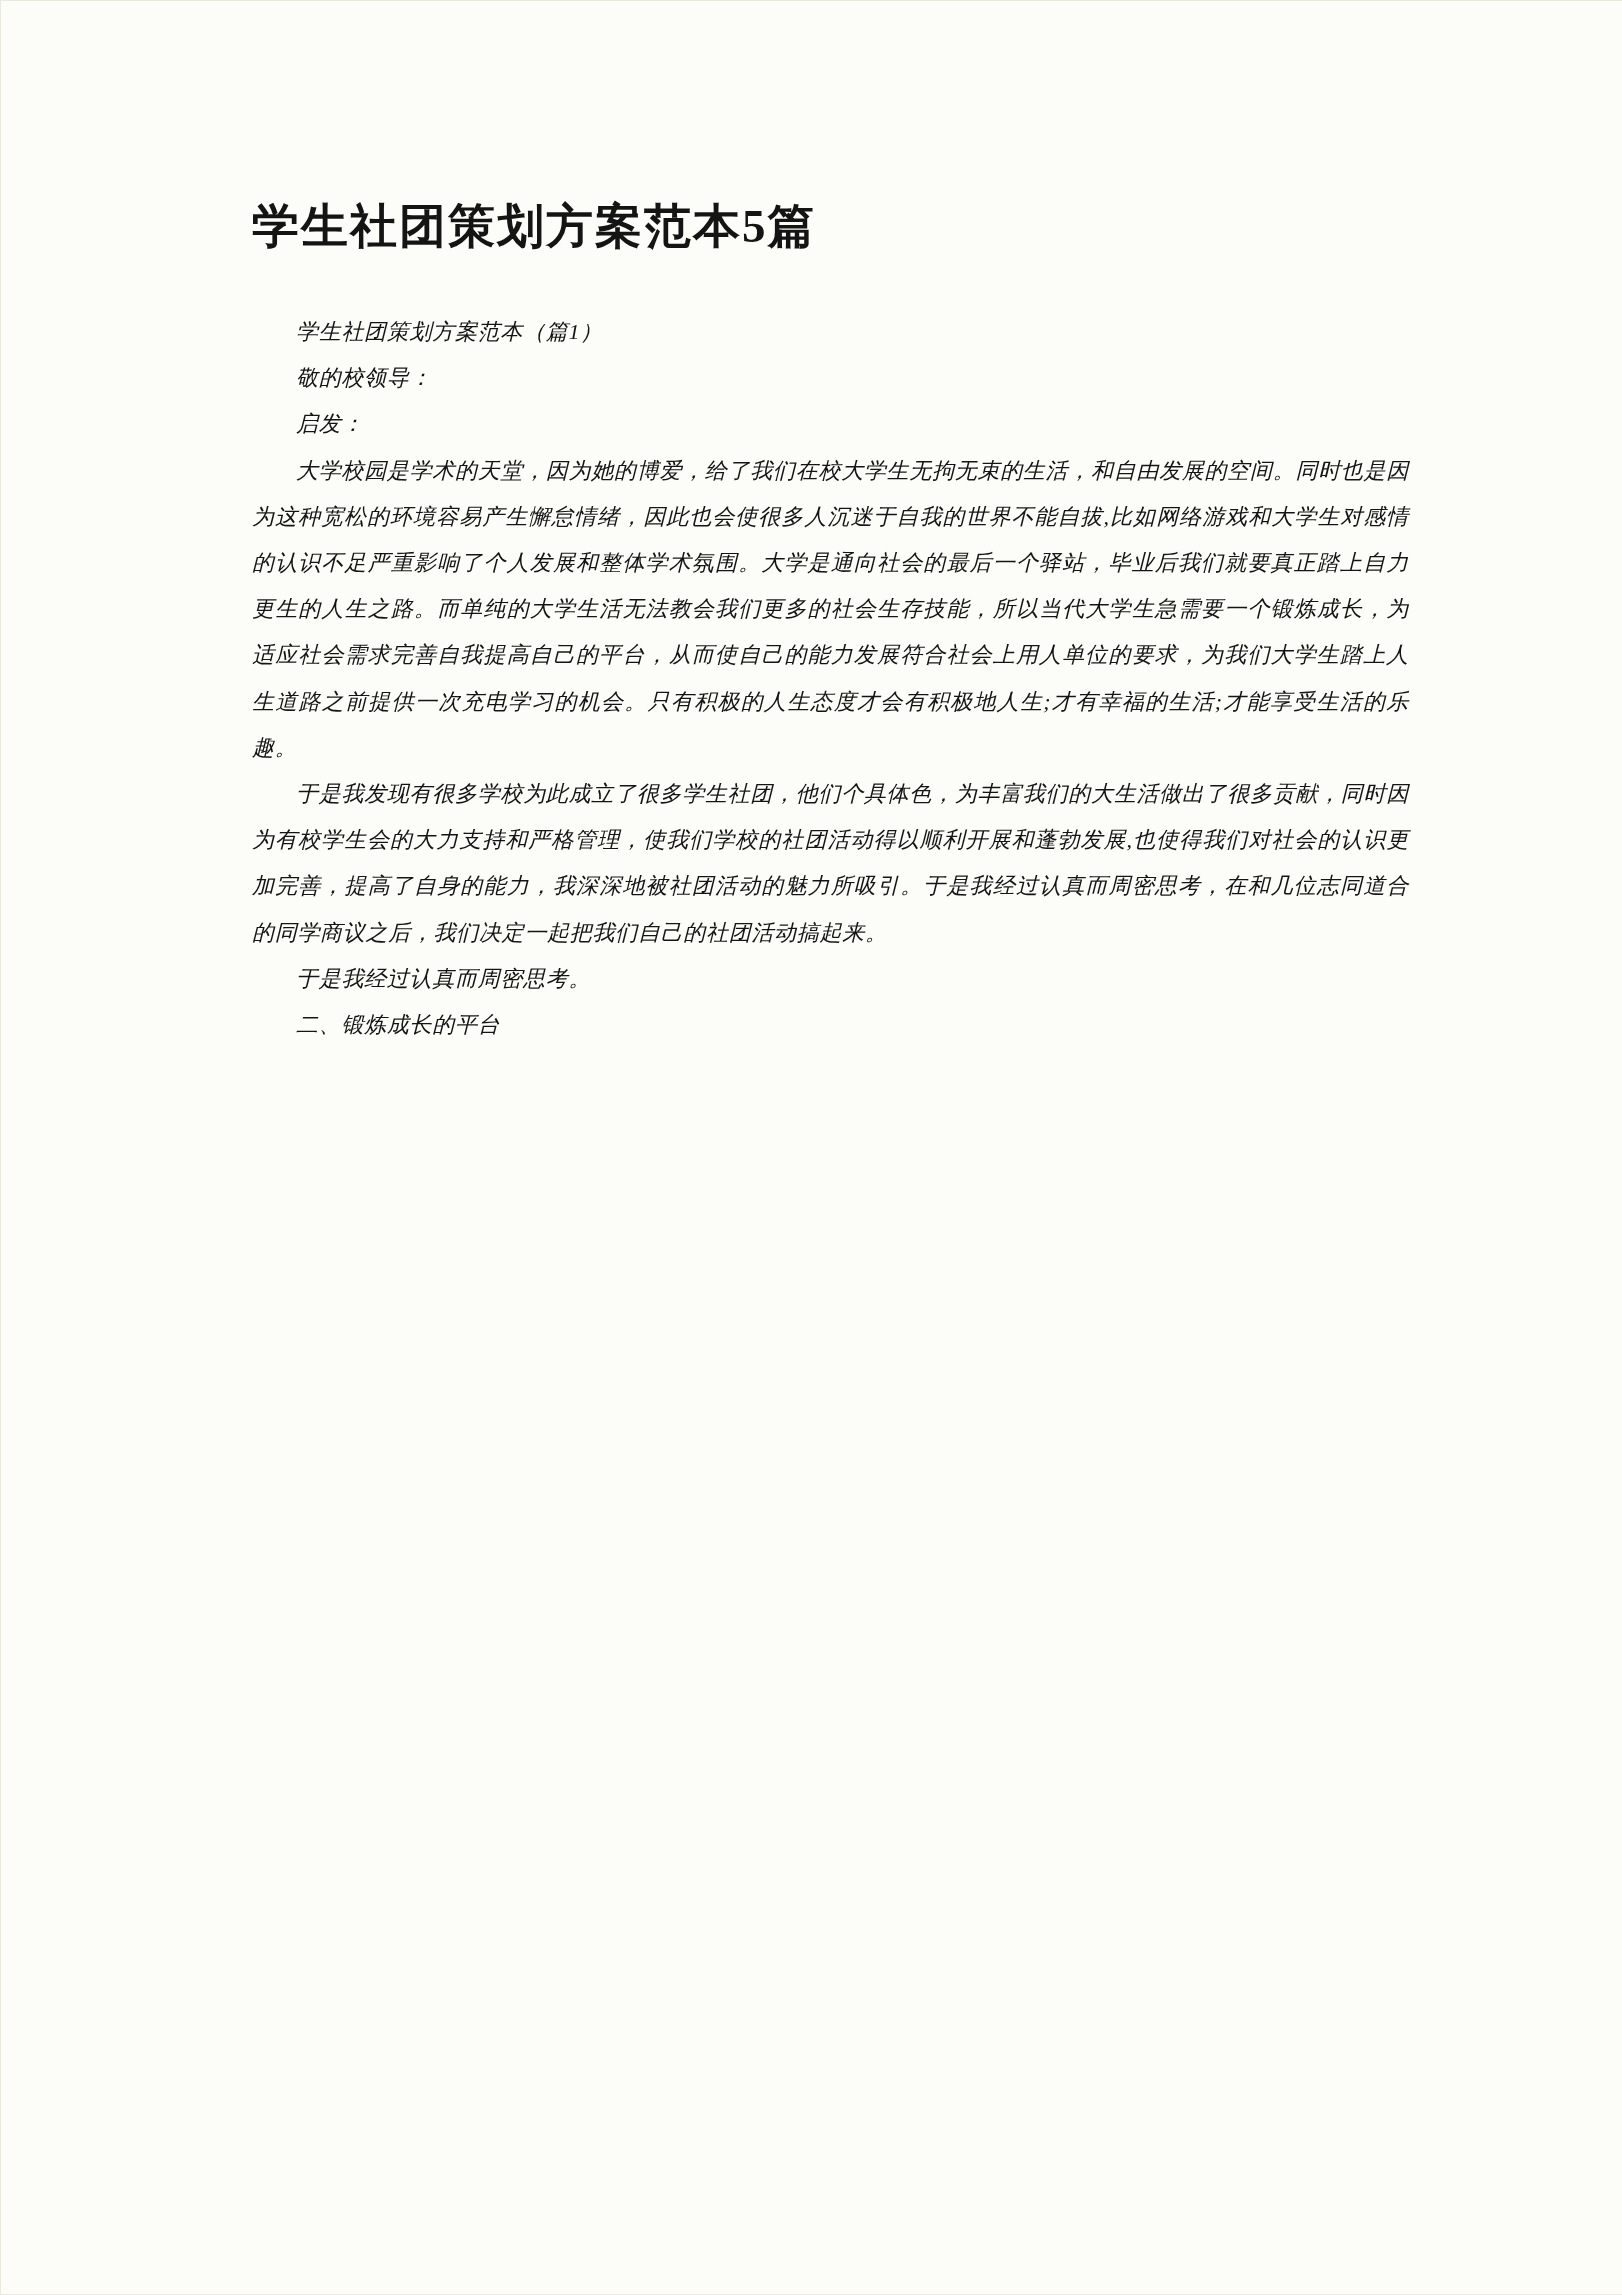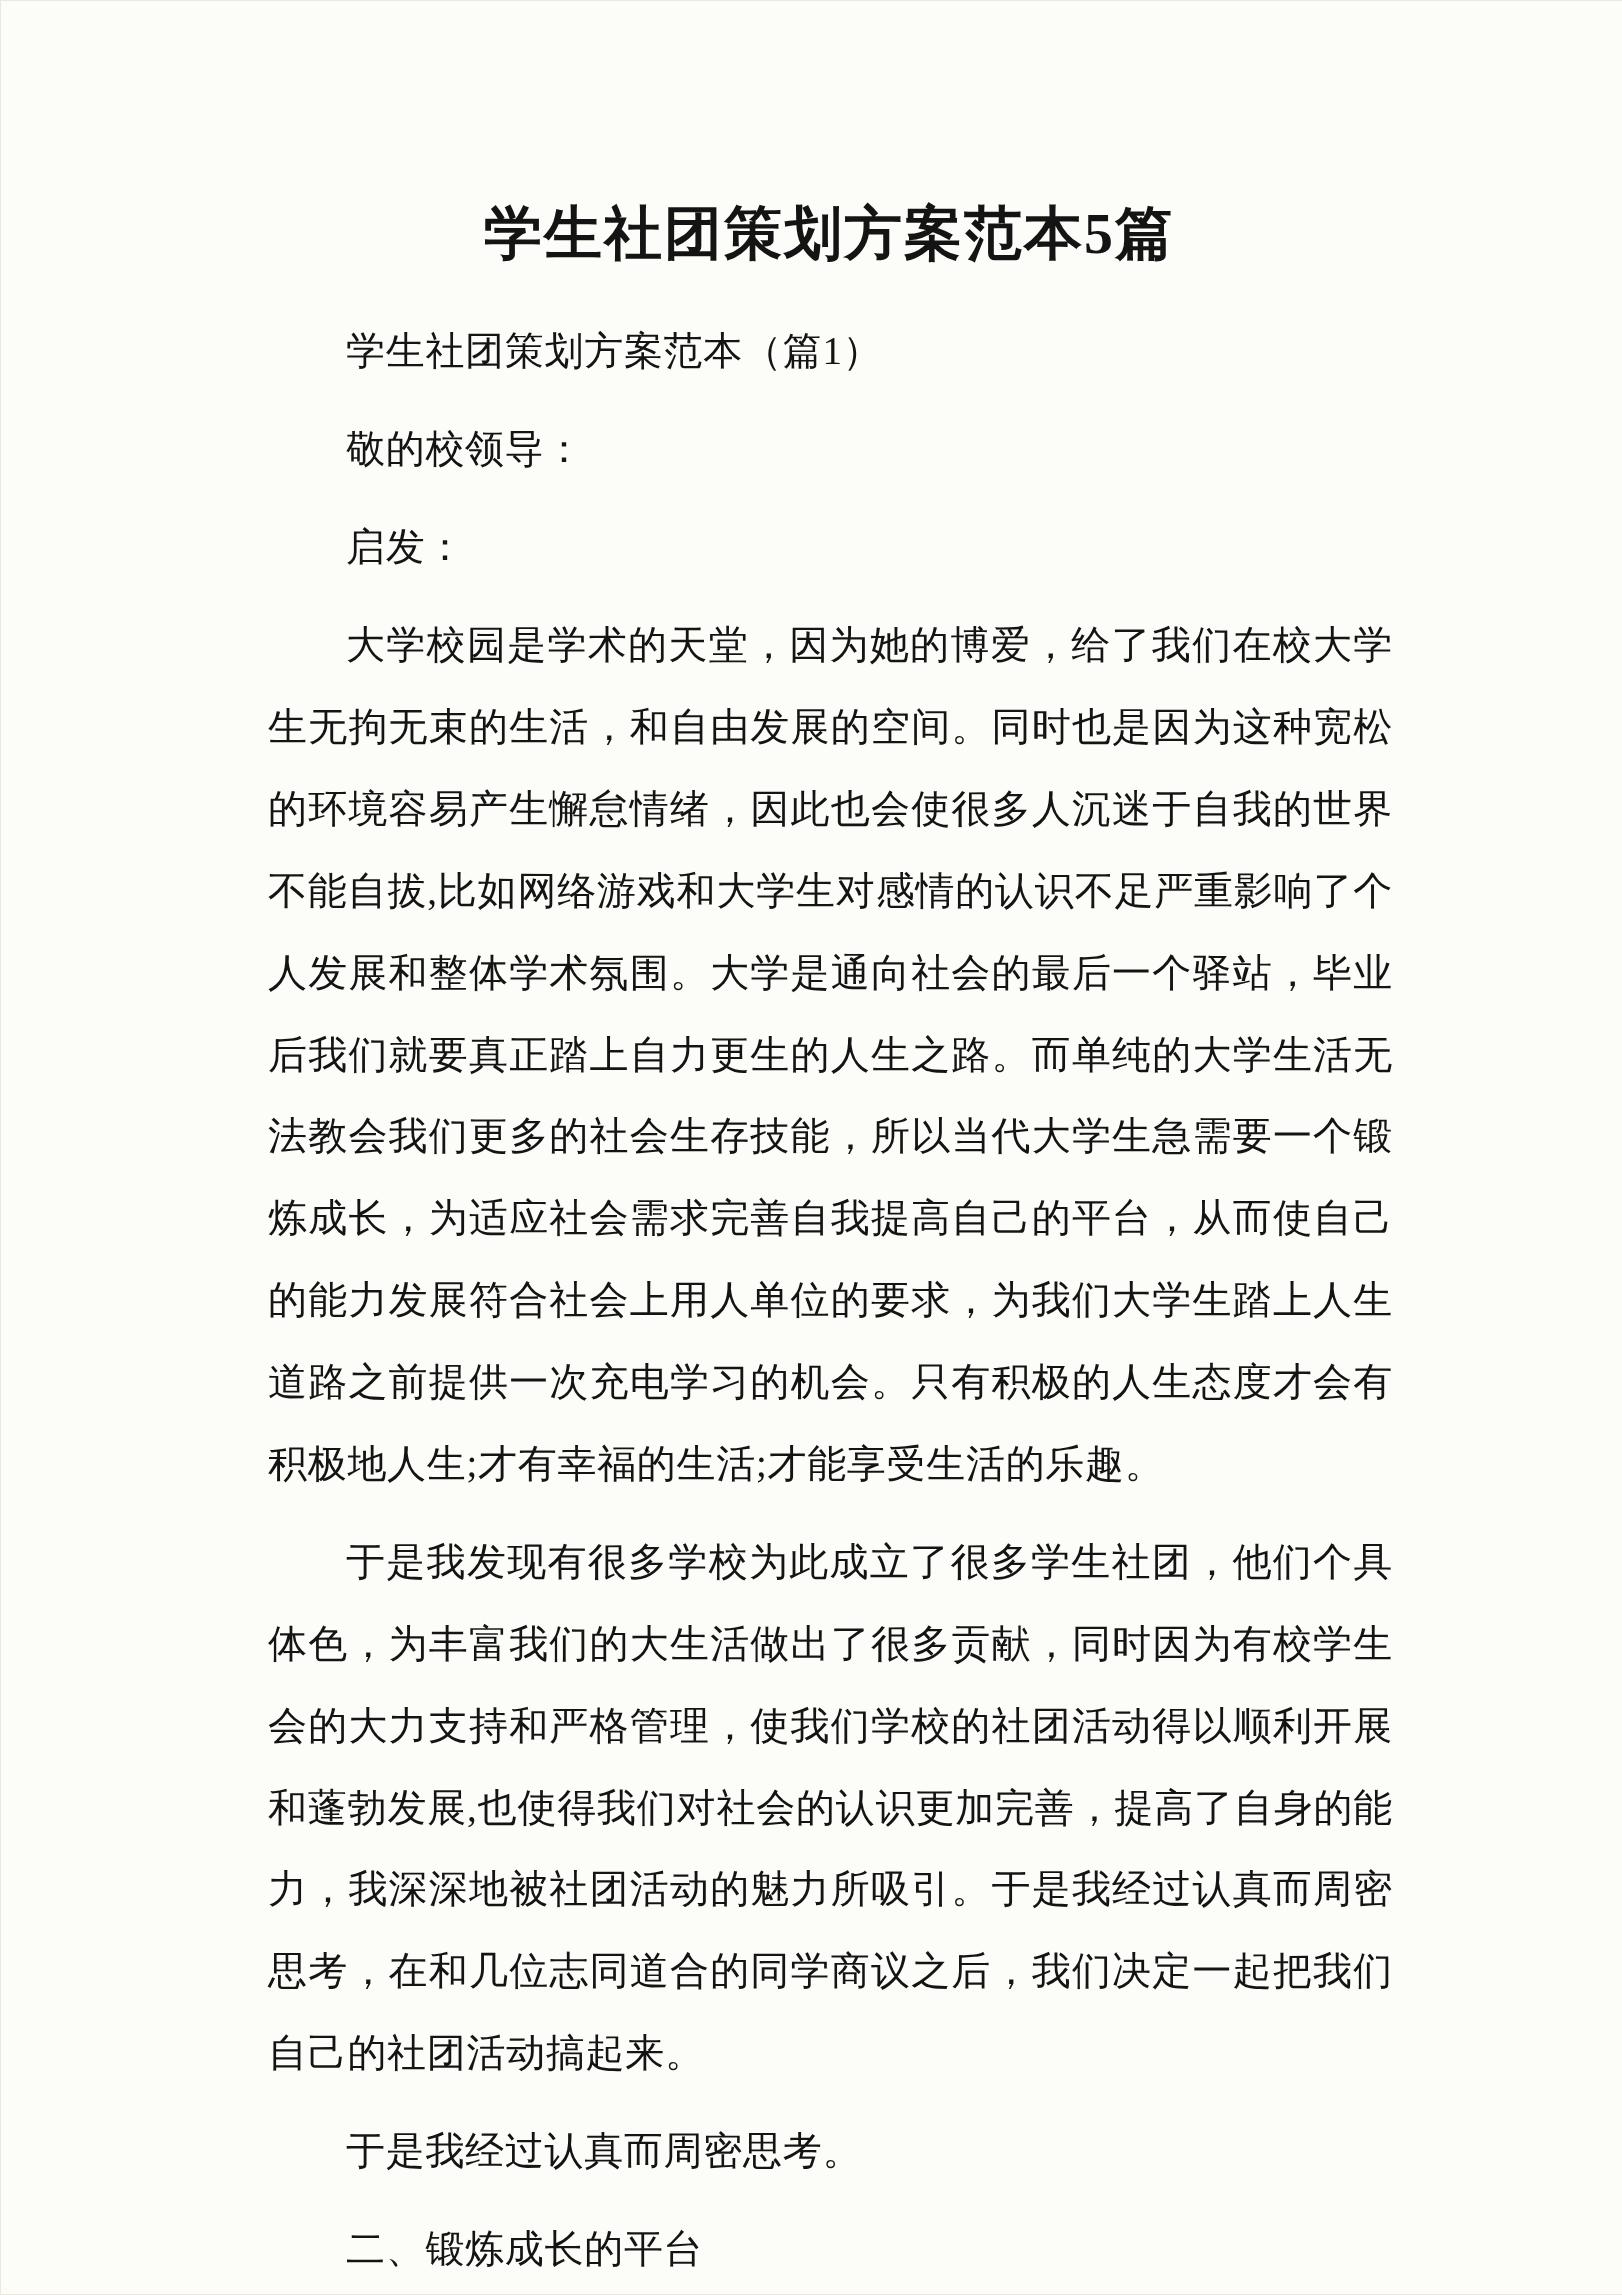--- a/index.html
+++ b/index.html
@@ -17,39 +17,40 @@
     box-sizing: border-box;
     width: 1623px;
     height: 2295px;
     background: #fcfcf8;
     outline: 1.3px solid #e9e9e0;
     outline-offset: -1.3px;
     padding: 196px 216px 131px 252px;
     overflow: hidden;
   }
   .doc-title {
-    margin: 0 0 39px 0;
-    text-align: center;
-    font-size: 58px;
+    margin: 0 0 52px 0;
+    text-align: left;
+    font-size: 47px;
     font-weight: bold;
     letter-spacing: 2px;
     line-height: 1.3;
   }
   .doc-body {
     width: 1157px;
   }
   .para {
-    margin: 16px;
-    font-size: 39px;
+    margin: 0;
+    font-size: 22px;
     line-height: 2.1;
     text-indent: 2em;
     text-align: justify;
     text-justify: inter-ideograph;
     word-break: break-all;
     letter-spacing: 0.7px;
+    font-style: italic;
   }
 </style>
 </head>
 <body>
 
 <div class="page">
   <h1 class="doc-title">学生社团策划方案范本5篇</h1>
   <div class="doc-body">
       <p class="para">学生社团策划方案范本（篇1）</p>
       <p class="para">敬的校领导：</p>

